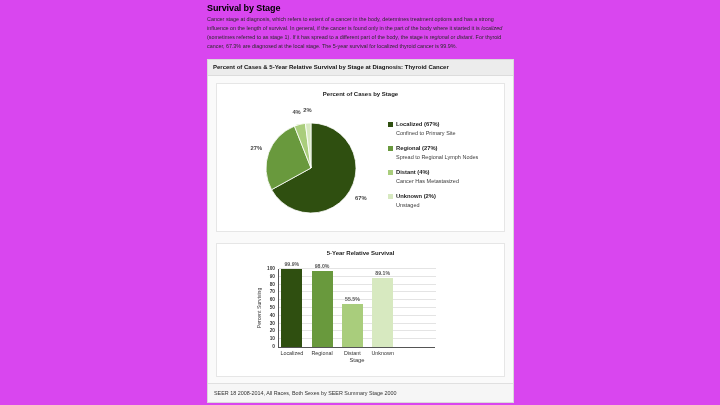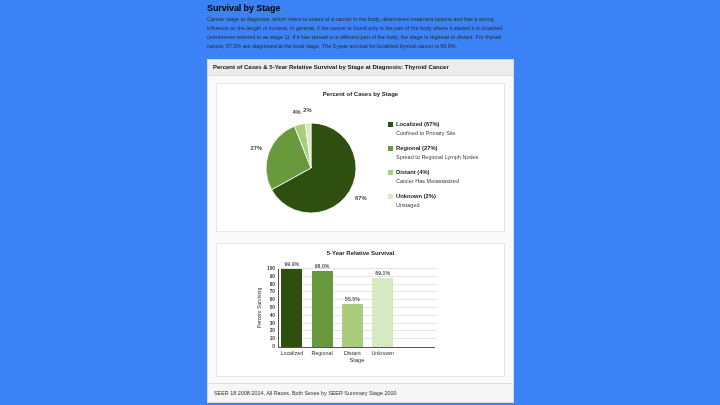--- a/index.html
+++ b/index.html
@@ -1,16 +1,16 @@
 <!DOCTYPE html>
 <html><head>
 <meta charset="utf-8">
 <style>
   html,body{margin:0;padding:0;background:#fff;}
-  .page{position:relative;width:720px;height:405px;background:#3b82f6;overflow:hidden;
+  .page{position:relative;width:720px;height:405px;background:#d946ef;overflow:hidden;
         font-family:"Liberation Sans","DejaVu Sans",sans-serif;}
   .page-title{position:absolute;left:207px;top:3px;margin:0;font-size:9px;font-weight:700;
               color:#000;letter-spacing:-0.1px;}
   .intro{position:absolute;left:207px;top:15px;width:307px;margin:0;font-size:5.4px;
          line-height:9px;color:#2a2a2a;}
   .intro em{font-style:italic;}
   .panel{position:absolute;left:207px;top:59px;width:307px;height:344px;box-sizing:border-box;
          background:#fafafa;border:1px solid #d9d9d9;}
   .panel-header{position:absolute;left:0;right:0;top:0;height:15px;line-height:15px;
                 background:#ececec;border-bottom:1px solid #dcdcdc;padding:0 5px;

